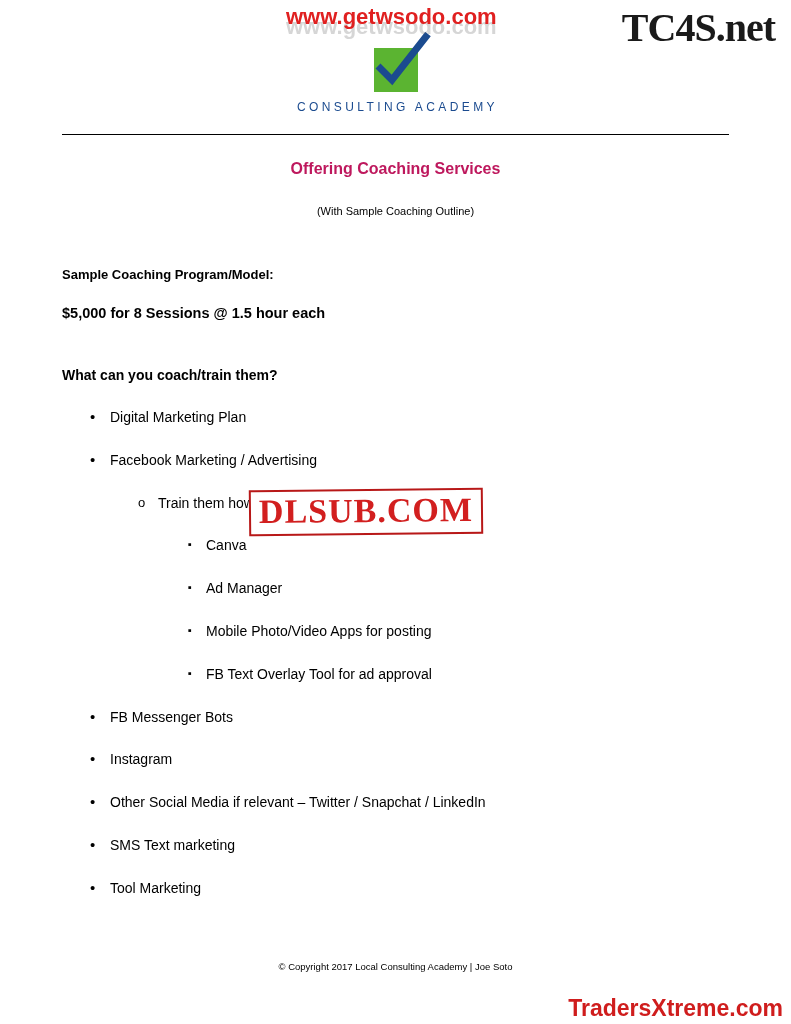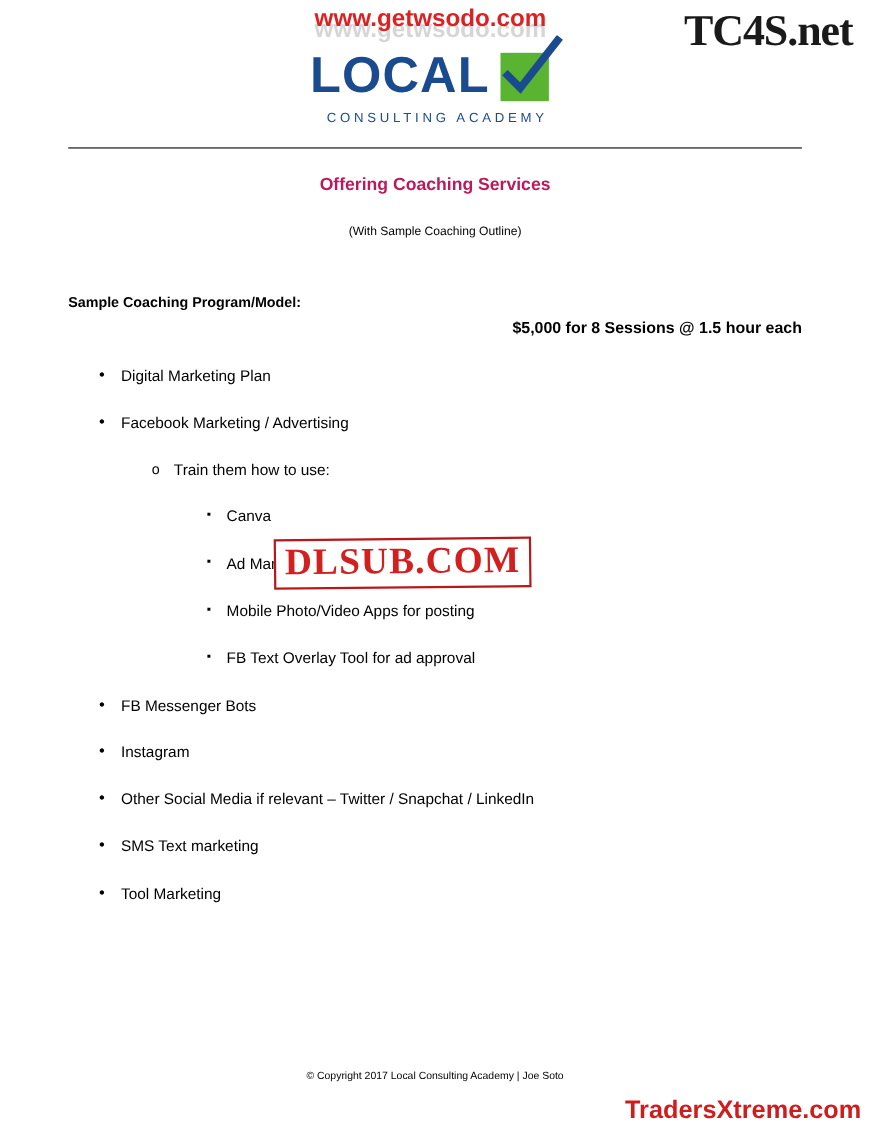--- a/index.html
+++ b/index.html
@@ -163,22 +163,21 @@
     color: #000;
   }
   .h-section {
     font-weight: 700;
     font-size: 13px;
     margin-top: 50px;
   }
   .h-price {
     font-weight: 700;
     font-size: 14.5px;
-    margin-top: 9px;
-    text-align: right;
+    margin-top: 23px;
   }
   .h-question {
     font-weight: 700;
     font-size: 14px;
     margin-top: 46px;
   }
 
   ul.lvl1 {
     list-style: none;
     margin: 0; padding: 0;
@@ -205,57 +204,57 @@
   .li3 {
     margin-top: 26px;
     padding-left: 144px;
   }
   .li3 .bullet { font-size: 11px; left: 126px; top: 1px; }
 
   
   .footer {
     position: absolute;
     left: 0; right: 0;
-    bottom: 40px;
+    bottom: 52px;
     text-align: center;
     font-size: 9.5px;
     color: #000;
     z-index: 15;
   }
 </style>
 </head>
 <body>
 
 <div class="page">
 
   <div class="wm-top-left-ghost">www.getwsodo.com</div>
   <div class="wm-top-left">www.getwsodo.com</div>
   <div class="wm-tc4s">TC4S.net</div>
 
   <div class="logo-wrap">
     <div class="logo-row">
-      <div class="logo-local">LOCAL</div>
       <div class="logo-check">
         <div class="sq"></div>
         <svg class="tick" viewBox="0 0 62 62" xmlns="http://www.w3.org/2000/svg">
           <path d="M8 34 L22 48 L58 2" fill="none" stroke="#1b4b8f" stroke-width="7" stroke-linecap="butt" stroke-linejoin="miter"></path>
         </svg>
       </div>
     </div>
     <div class="logo-sub">CONSULTING ACADEMY</div>
   </div>
 
   <div class="hr"></div>
 
   <div class="content">
     <div class="doc-title">Offering Coaching Services</div>
     <div class="doc-subtitle">(With Sample Coaching Outline)</div>
 
     <div class="h-section">Sample Coaching Program/Model:</div>
     <div class="h-price">$5,000 for 8 Sessions @ 1.5 hour each</div>
+    <div class="h-question">What can you coach/train them?</div>
 
     <ul class="lvl1">
       <li class="li li1">
         <span class="bullet">•</span>
         <span>Digital Marketing Plan</span>
       </li>
       <li class="li li1">
         <span class="bullet">•</span>
         <span>Facebook Marketing / Advertising</span>
       </li>

